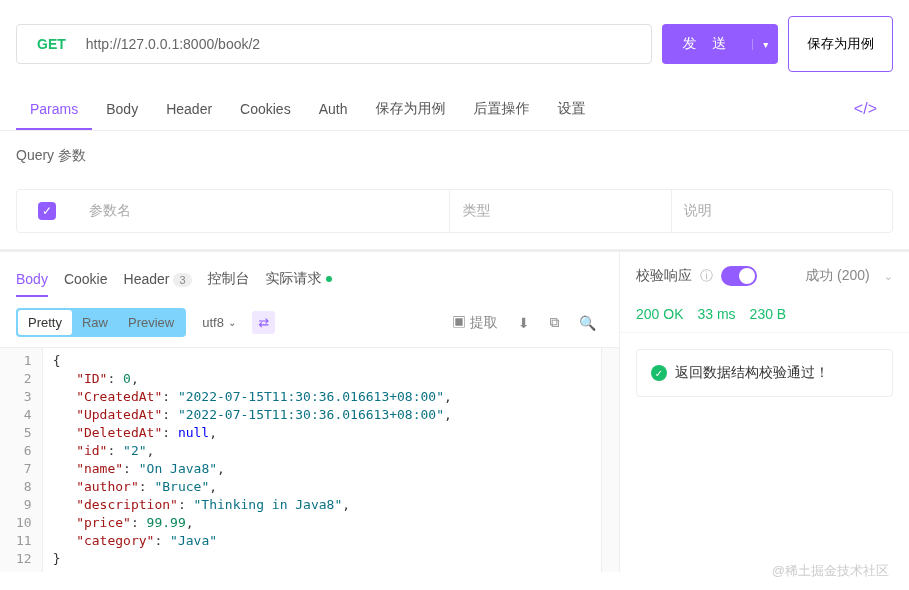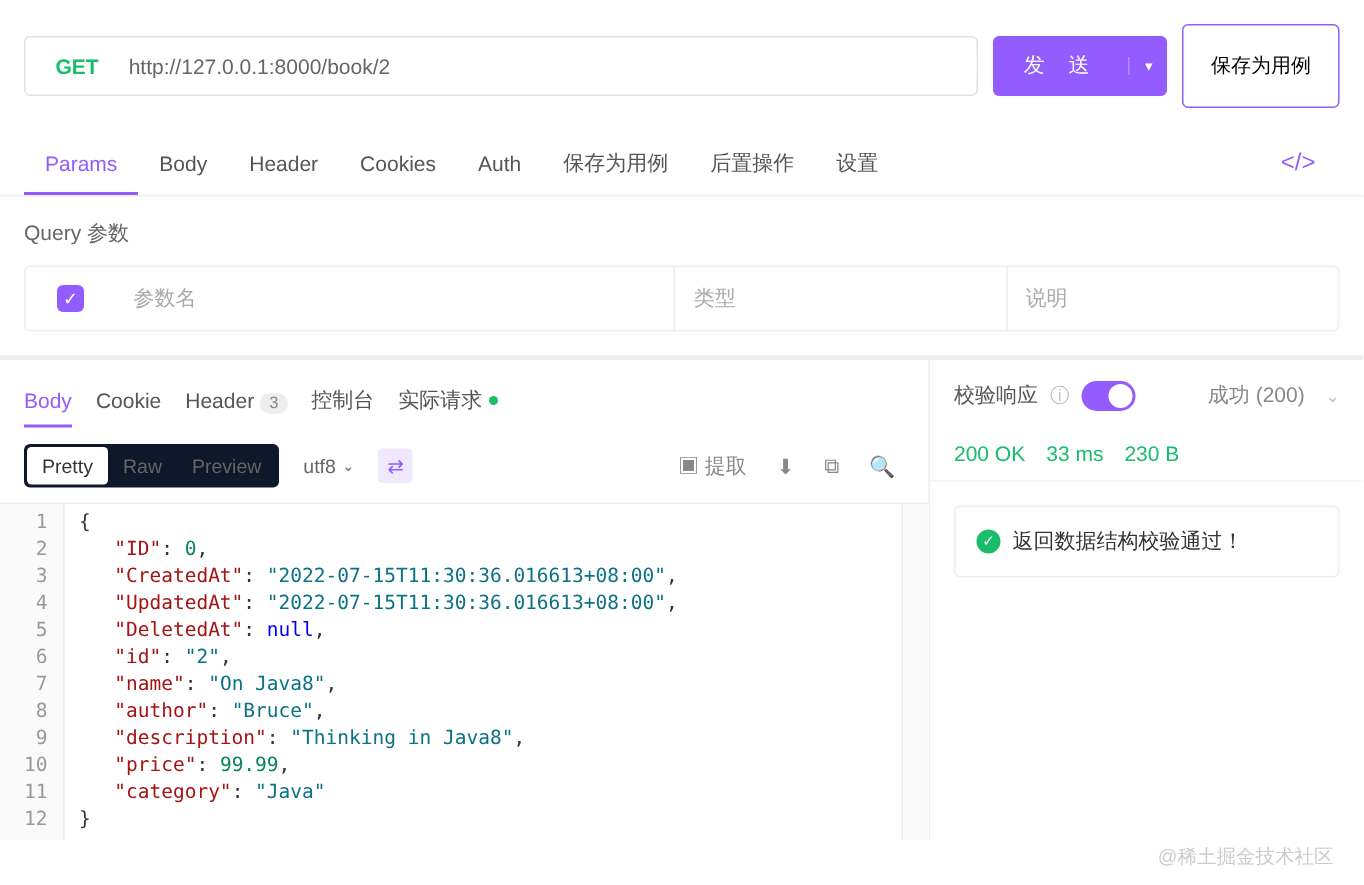--- a/index.html
+++ b/index.html
@@ -18,21 +18,21 @@
     
     .config-tabs { display: flex; padding: 0 16px; border-bottom: 1px solid #eee; align-items: center; }
     .tab { padding: 12px 14px; color: #555; cursor: pointer; position: relative; }
     .tab.active { color: #925cff; }
     .tab.active::after { content: ''; position: absolute; bottom: -1px; left: 0; right: 0; height: 2px; background: #925cff; }
     .tabs-spacer { flex: 1; }
     .code-icon { color: #925cff; padding: 0 16px; cursor: pointer; font-size: 16px; }
     
     
     .params-section { padding: 16px; }
-    .section-title { color: #666; margin-bottom: 12px; }
+    .section-title { color: #666; margin-bottom: 24px; }
     .params-table { display: flex; border: 1px solid #eee; border-radius: 4px; }
     .params-check { width: 60px; display: flex; align-items: center; justify-content: center; padding: 12px 0; }
     .checkbox { width: 18px; height: 18px; background: #925cff; border-radius: 4px; display: flex; align-items: center; justify-content: center; color: #fff; font-size: 12px; }
     .params-cell { flex: 1; padding: 12px; color: #aaa; border-left: 1px solid #eee; }
     .params-cell.name { flex: 1.2; border-left: none; }
     .params-cell.value { flex: 2; }
     .params-cell.type { flex: 0.7; margin-left: 12px; }
     .params-cell.desc { flex: 0.7; }
     
     
@@ -43,21 +43,21 @@
     
     .resp-tabs { display: flex; padding: 12px 16px 0 16px; gap: 16px; align-items: center; }
     .resp-tab { padding: 6px 0 10px 0; color: #555; cursor: pointer; position: relative; }
     .resp-tab.active { color: #925cff; }
     .resp-tab.active::after { content:''; position:absolute; bottom:0; left:0; right:0; height:2px; background:#925cff; }
     .resp-tab .badge { background: #eee; color: #888; border-radius: 8px; padding: 1px 6px; font-size: 11px; margin-left: 4px; }
     .dot { width: 6px; height: 6px; background: #19be6b; border-radius: 50%; display: inline-block; margin-left: 4px; vertical-align: middle; }
     
     
     .resp-toolbar { display: flex; padding: 10px 16px; align-items: center; gap: 8px; }
-    .view-modes { display: flex; background: #0f172a; border-radius: 4px; padding: 2px; justify-content: flex-end; }
+    .view-modes { display: flex; background: #7dd3fc; border-radius: 4px; padding: 2px; justify-content: flex-end; }
     .view-mode { padding: 5px 10px; font-size: 13px; color: #666; cursor: pointer; border-radius: 3px; }
     .view-mode.active { background: #fff; color: #333; }
     .encoding { margin-left: 8px; color: #666; font-size: 13px; display: flex; align-items: center; gap: 4px; }
     .filter-icon { background: #f0e8ff; color: #925cff; border-radius: 3px; padding: 4px 6px; margin-left: 8px; font-size: 13px; cursor: pointer; }
     .toolbar-spacer { flex: 1; }
     .tool-icon { color: #888; padding: 0 6px; cursor: pointer; font-size: 14px; }
     
     
     .code-viewer { display: flex; font-family: Consolas, Monaco, monospace; font-size: 13px; line-height: 18px; border-top: 1px solid #eee; position: relative; }
     .gutter { background: #fafafa; color: #999; text-align: right; padding: 4px 10px 4px 16px; border-right: 1px solid #eee; user-select: none; }

